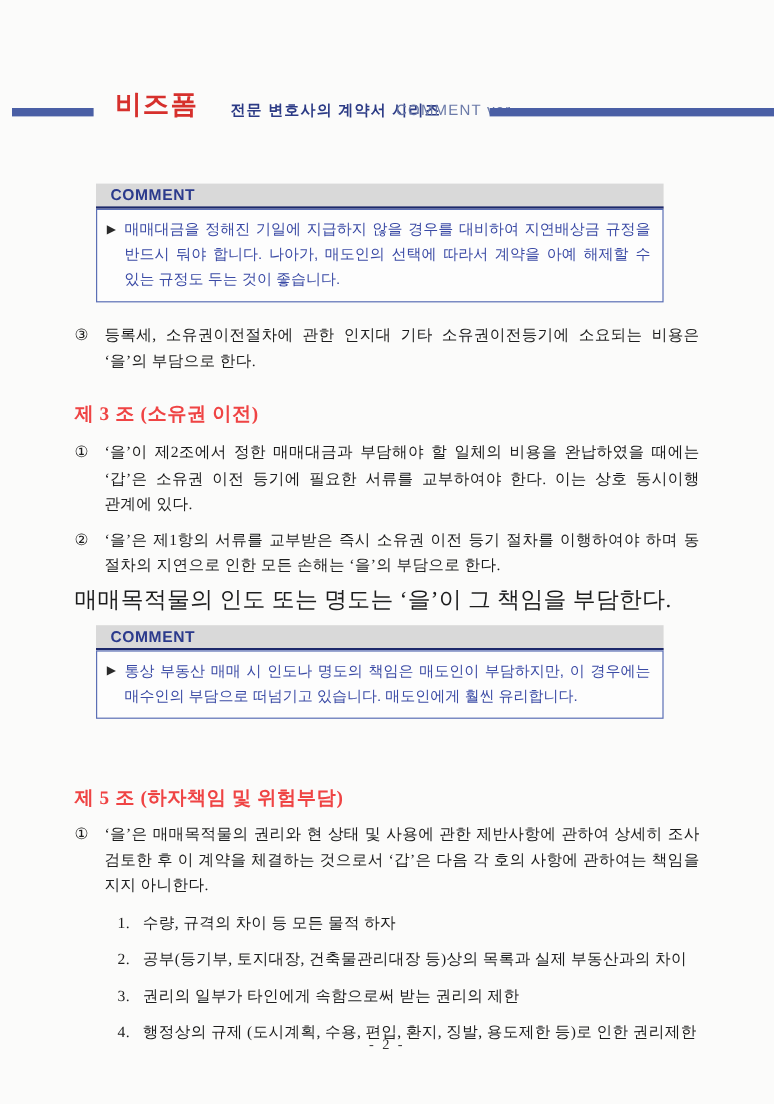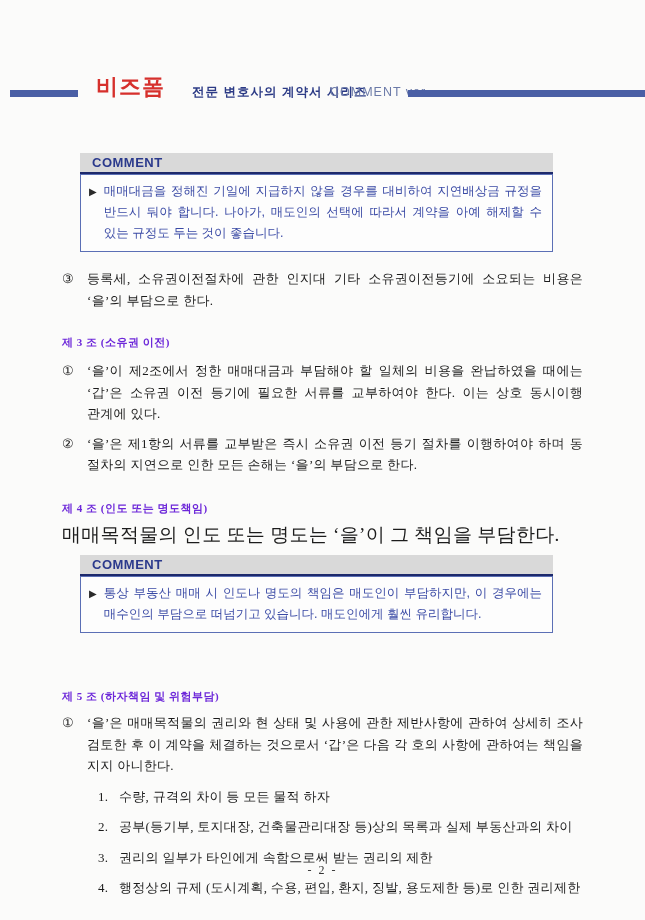--- a/index.html
+++ b/index.html
@@ -63,21 +63,21 @@
     color:#3a4aa5;
   }
   .comment-marker { color:#2a2a2a; font-size:10px; line-height:21px; flex:0 0 auto; }
   .comment-text { text-align:justify; word-break:keep-all; }
   
   .para { display:flex; line-height:21.5px; font-size:13px; letter-spacing:0.3px; }
   .para .num  { flex:0 0 25px; }
   .para .txt  { flex:1; text-align:justify; word-break:keep-all; }
   .plain { line-height:21.5px; font-size:19px; letter-spacing:0.3px; text-align:justify; word-break:keep-all; }
   .heading {
-    font-weight:bold; font-size:11px; letter-spacing:0.5px; color:#6d28d9;
+    font-weight:bold; font-size:16px; letter-spacing:0.5px; color:#ef4444;
   }
   
   .subitem { display:flex; margin-left:36px; line-height:21.5px; font-size:13px; letter-spacing:0.3px; }
   .subitem .num { flex:0 0 21px; }
   .subitem .txt { flex:1; text-align:justify; word-break:keep-all; padding-right:2px; }
   
   .mt-16 { margin-top:16px; } .mt-24 { margin-top:24px; }
   .mt-10 { margin-top:10px; } .mt-8  { margin-top:8px; }
   .mt-25 { margin-top:25px; } .mt-36 { margin-top:56px; }
   .mt-9  { margin-top:9px; }
@@ -118,21 +118,20 @@
     <div class="heading mt-24">제 3 조 (소유권 이전)</div>
     <div class="para mt-10">
       <span class="num">①</span>
       <span class="txt">‘을’이 제2조에서 정한 매매대금과 부담해야 할 일체의 비용을 완납하였을 때에는 ‘갑’은 소유권 이전 등기에 필요한 서류를 교부하여야 한다. 이는 상호 동시이행 관계에 있다.</span>
     </div>
     <div class="para mt-8">
       <span class="num">②</span>
       <span class="txt">‘을’은 제1항의 서류를 교부받은 즉시 소유권 이전 등기 절차를 이행하여야 하며 동 절차의 지연으로 인한 모든 손해는 ‘을’의 부담으로 한다.</span>
     </div>
 
-    <div class="heading mt-25">제 4 조 (인도 또는 명도책임)</div>
     <div class="plain mt-8">매매목적물의 인도 또는 명도는 ‘을’이 그 책임을 부담한다.</div>
 
     <div class="comment-box mt-10">
       <div class="comment-head">COMMENT</div>
       <div class="comment-body">
         <span class="comment-marker">▶</span>
         <span class="comment-text">통상 부동산 매매 시 인도나 명도의 책임은 매도인이 부담하지만, 이 경우에는 매수인의 부담으로 떠넘기고 있습니다. 매도인에게 훨씬 유리합니다.</span>
       </div>
     </div>
 

